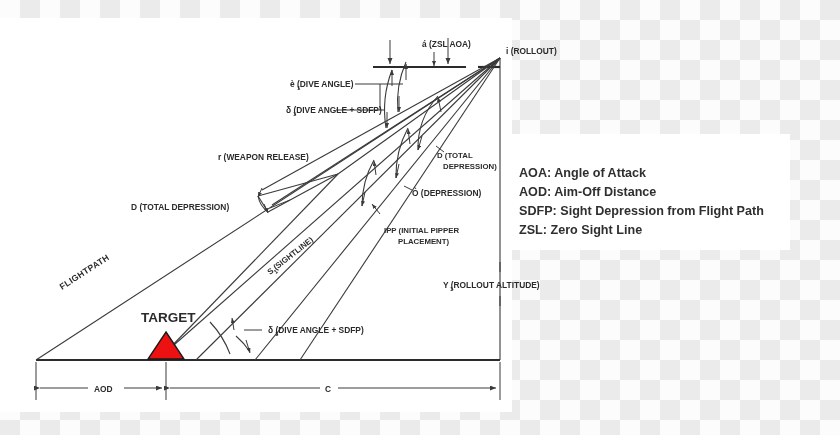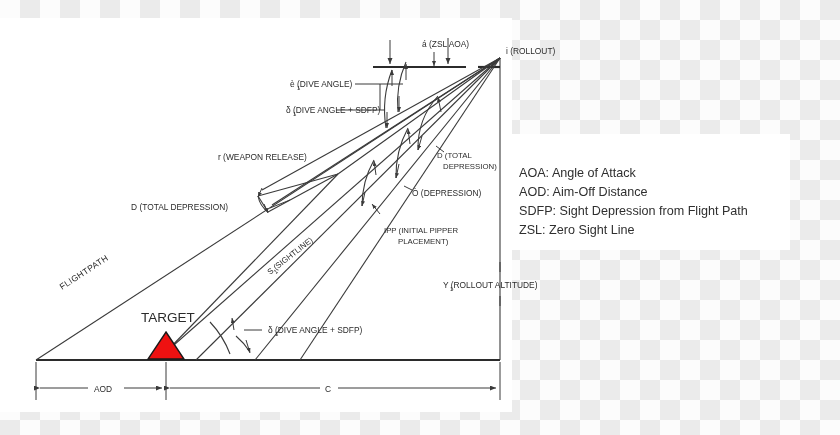--- a/index.html
+++ b/index.html
@@ -6,21 +6,21 @@
   body{
     width:840px;height:435px;overflow:hidden;
     font-family:"Liberation Sans", sans-serif;
     background-color:#fcfcfc;
     background-image:
       linear-gradient(45deg,#ebebeb 25%,transparent 25%,transparent 75%,#ebebeb 75%),
       linear-gradient(45deg,#ebebeb 25%,transparent 25%,transparent 75%,#ebebeb 75%);
     background-size:40px 40px;
     background-position:0 0,20px 20px;
   }
-  #stage{position:relative;width:836px;height:435px;}
+  #stage{position:relative;width:836px;height:435px;font-weight:bold;}
   .panel{position:absolute;background:#ffffff;}
   #diagram-panel{left:0;top:18px;width:512px;height:394px;}
   #legend-panel{left:508px;top:134px;width:282px;height:116px;}
   svg{position:absolute;left:0;top:0;width:840px;height:435px;overflow:visible;}
   .ln{stroke:#3a3a3a;stroke-width:1.1;fill:none;}
   .ln-bold{stroke:#2b2b2b;stroke-width:2.2;fill:none;}
   .arc{stroke:#3a3a3a;stroke-width:1.1;fill:none;}
   .lead{stroke:#3a3a3a;stroke-width:1;fill:none;}
   .dim{stroke:#3a3a3a;stroke-width:1;fill:none;}
   .tgt{fill:#ee1111;stroke:#1a1a1a;stroke-width:1.4;}

